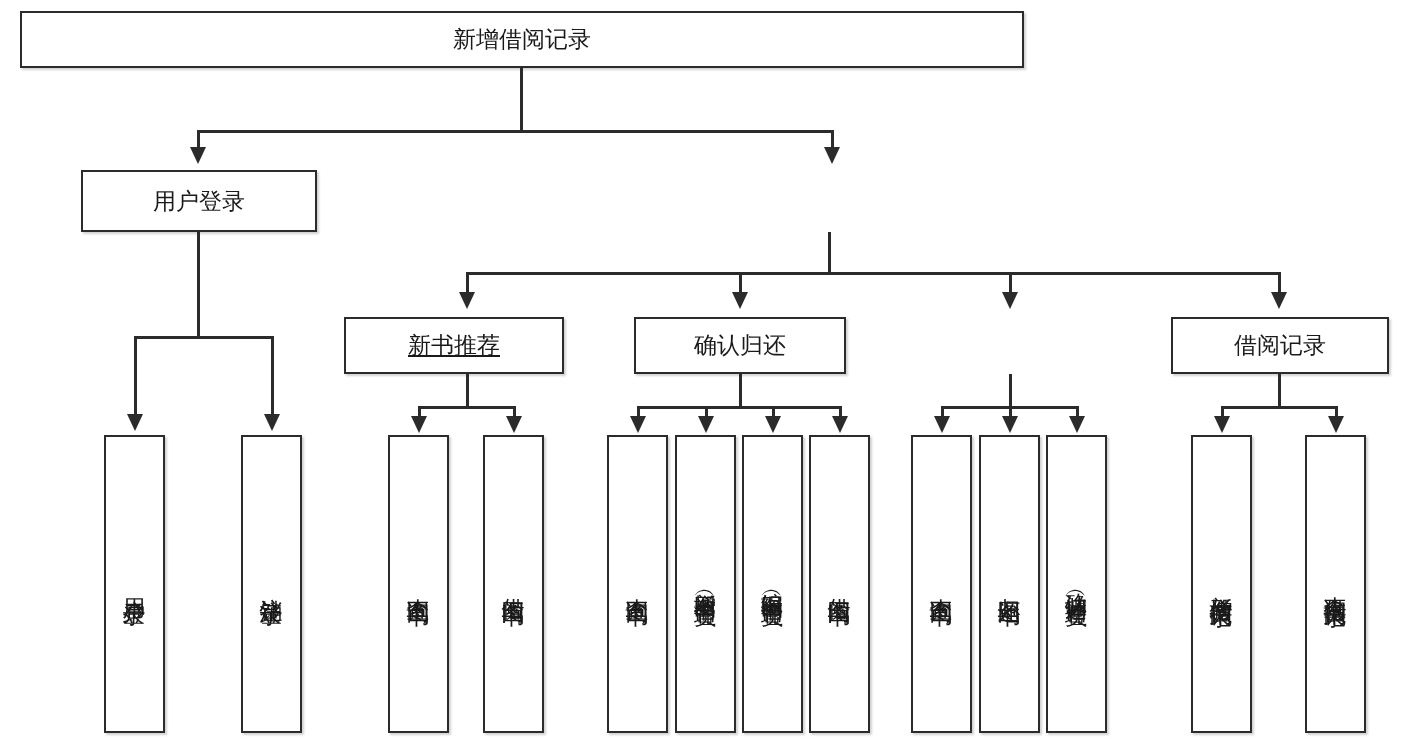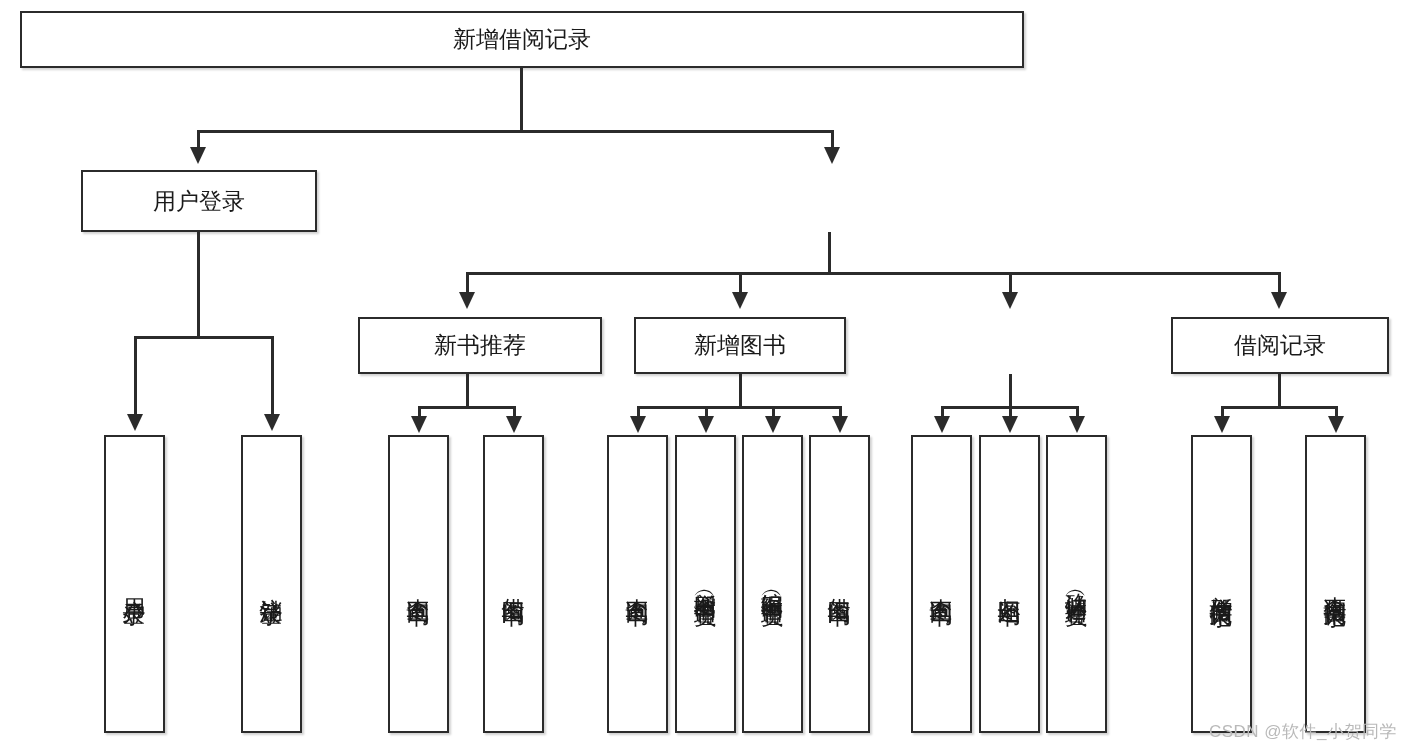--- a/index.html
+++ b/index.html
@@ -98,22 +98,22 @@
   <div class="hline" style="left:466px; top:272px; width:815px;"></div>
   <div class="vline" style="left:466px; top:272px; height:22px;"></div>
   <div class="arrow" style="left:459px; top:292px;"></div>
   <div class="vline" style="left:739px; top:272px; height:22px;"></div>
   <div class="arrow" style="left:732px; top:292px;"></div>
   <div class="vline" style="left:1009px; top:272px; height:22px;"></div>
   <div class="arrow" style="left:1002px; top:292px;"></div>
   <div class="vline" style="left:1278px; top:272px; height:22px;"></div>
   <div class="arrow" style="left:1271px; top:292px;"></div>
 
-  <div class="node level3" style="left:358px; top:317px; width:244px; height:57px;">新书推荐</div>
-  <div class="node level3" style="left:634px; top:317px; width:212px; height:57px;">新增图书</div>
+  <div class="node level3" style="left:344px; top:317px; width:220px; height:57px;text-decoration:underline;">新书推荐</div>
+  <div class="node level3" style="left:634px; top:317px; width:212px; height:57px;">确认归还</div>
   <div class="node level3" style="left:1171px; top:317px; width:218px; height:57px;">借阅记录</div>
 
   <div class="vline" style="left:466px; top:374px; height:32px;"></div>
   <div class="hline" style="left:418px; top:406px; width:98px;"></div>
   <div class="vline" style="left:418px; top:406px; height:12px;"></div>
   <div class="arrow" style="left:411px; top:416px;"></div>
   <div class="vline" style="left:513px; top:406px; height:12px;"></div>
   <div class="arrow" style="left:506px; top:416px;"></div>
 
   <div class="vline" style="left:739px; top:374px; height:32px;"></div>
@@ -154,15 +154,14 @@
   <div class="node leaf tall" style="left:742px; top:435px; width:61px; height:298px;">编辑图书（管理员）</div>
   <div class="node leaf" style="left:809px; top:435px; width:61px; height:298px;">借阅图书</div>
 
   <div class="node leaf" style="left:911px; top:435px; width:61px; height:298px;">查询图书</div>
   <div class="node leaf" style="left:979px; top:435px; width:61px; height:298px;">归还图书</div>
   <div class="node leaf tall" style="left:1046px; top:435px; width:61px; height:298px;">确认归还（管理员）</div>
 
   <div class="node leaf" style="left:1191px; top:435px; width:61px; height:298px;">新增借阅记录</div>
   <div class="node leaf" style="left:1305px; top:435px; width:61px; height:298px;">查询借阅记录</div>
 
-  <div id="watermark">CSDN @软件_小贺同学</div>
 
 </div>
 
 </body></html>

